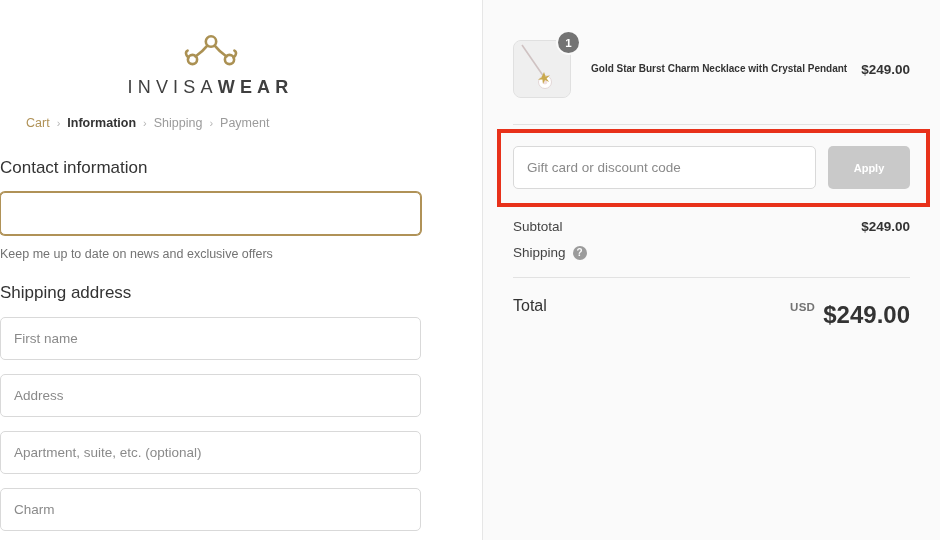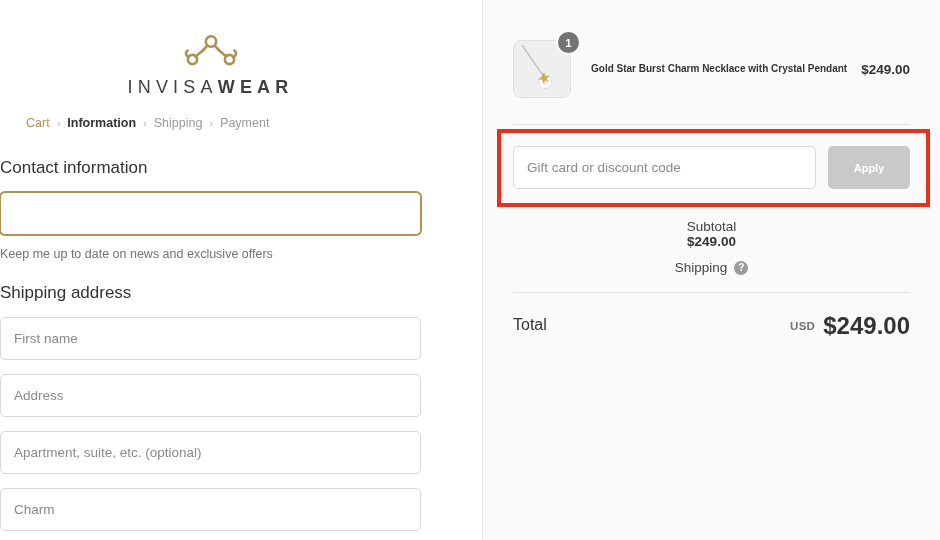--- a/index.html
+++ b/index.html
@@ -232,21 +232,20 @@
     cursor: default;
   }
 
   .totals { margin-top: 30px; }
 
   .total-line {
     display: flex;
     align-items: center;
     justify-content: space-between;
     margin-bottom: 11px;
-    flex-direction: column;
   }
 
   .total-label {
     font-size: 13.5px;
     color: #444444;
     display: flex;
     align-items: center;
     gap: 7px;
   }
 
@@ -288,21 +287,21 @@
     gap: 20px;
   }
 
   .grand-label {
     font-size: 16px;
     color: #333333;
   }
 
   .grand-right {
     display: flex;
-    align-items: center;
+    align-items: flex-start;
     gap: 8px;
   }
 
   .grand-currency {
     font-size: 11.5px;
     font-weight: 700;
     color: #737373;
     letter-spacing: 0.3px;
   }
 

